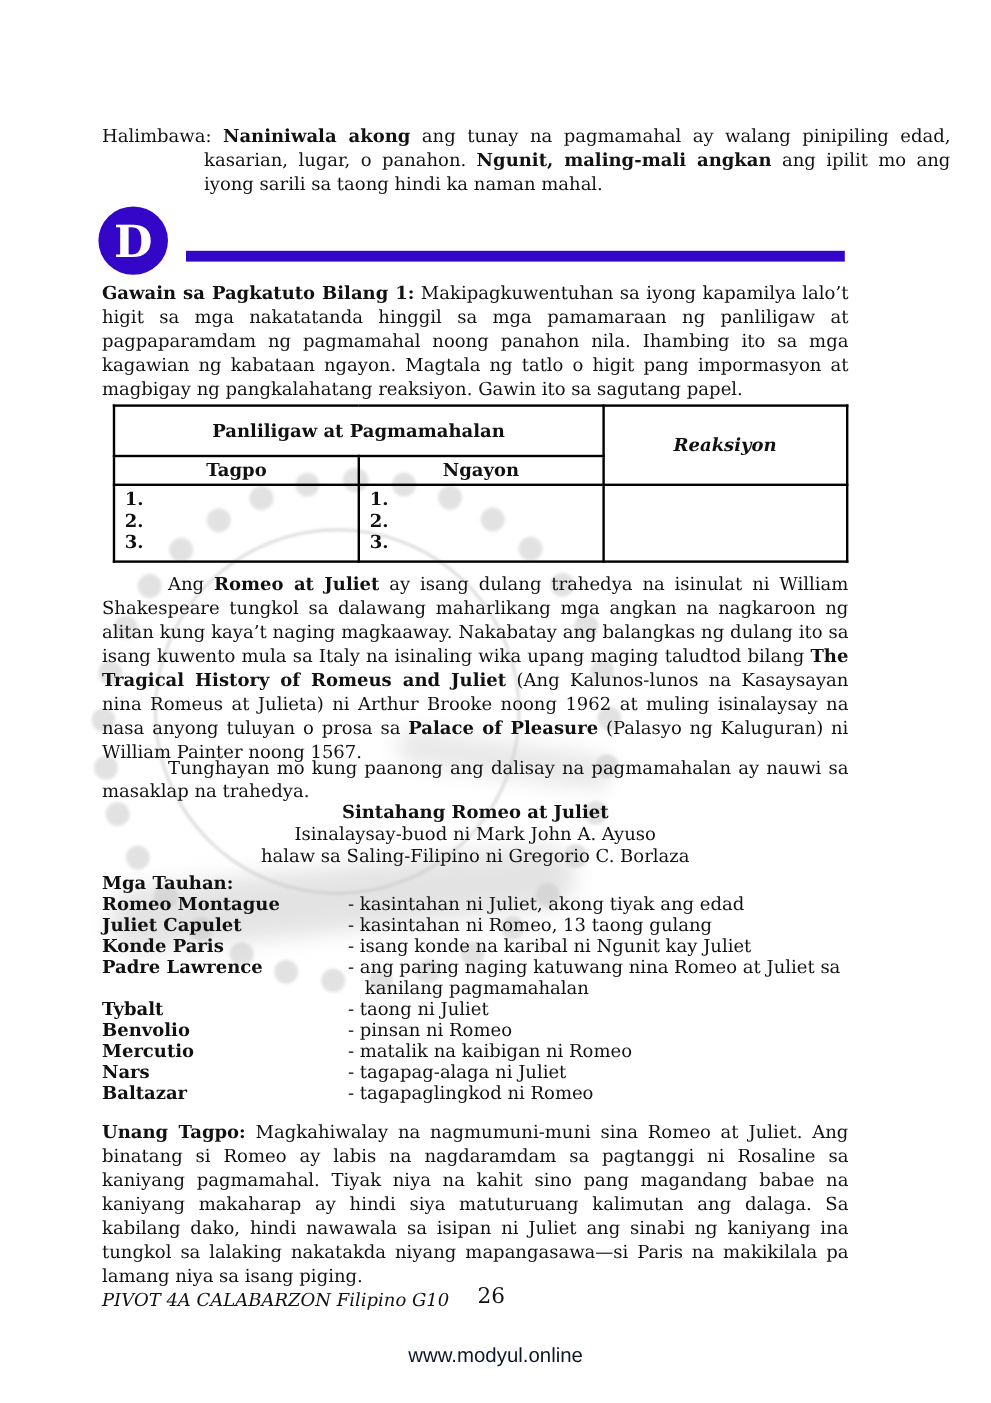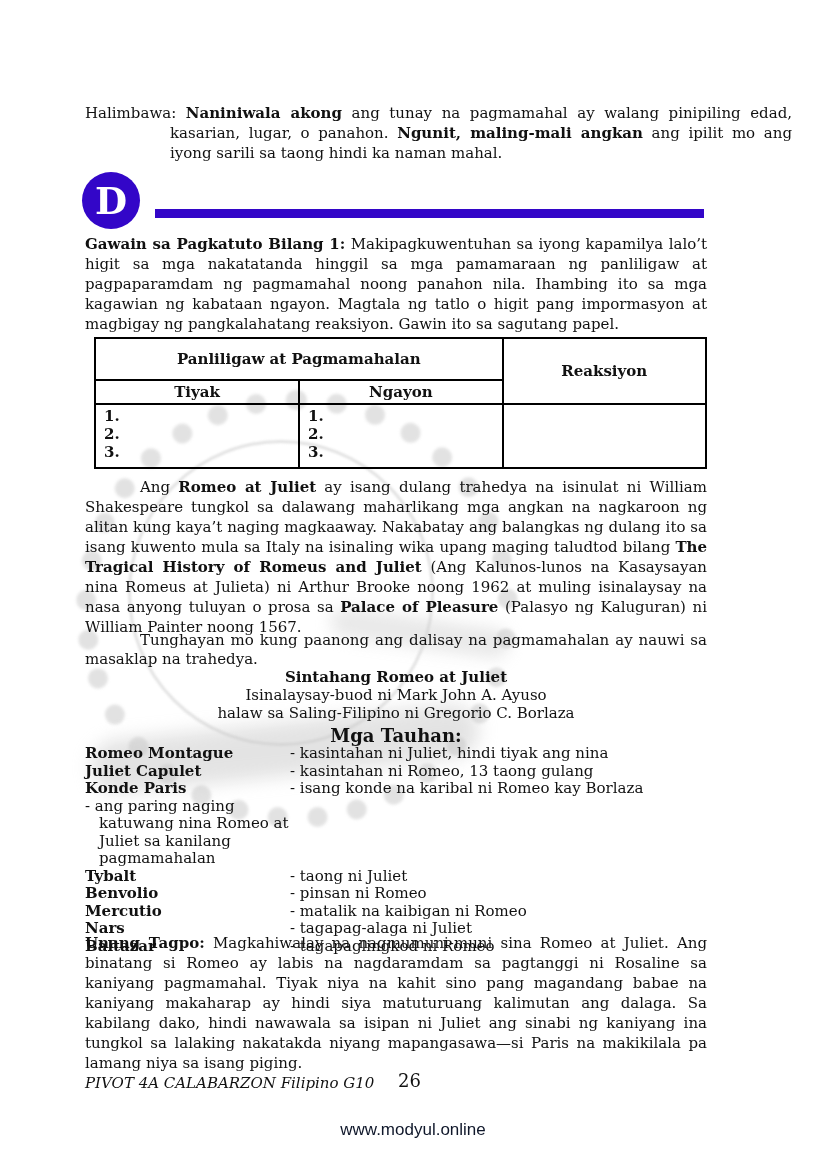--- a/index.html
+++ b/index.html
@@ -52,27 +52,27 @@
     display:flex;align-items:center;justify-content:center;
   }
   .rule{position:absolute;left:70px;top:39px;width:549px;height:9px;background:var(--accent);}
   
   table.ptable{
     position:absolute;left:9px;top:337px;width:613px;
     border-collapse:collapse;table-layout:fixed;
   }
   .ptable th,.ptable td{border:2px solid #000;font-size:15px;padding:0;}
   .ptable .h-main{height:40px;text-align:center;font-weight:bold;vertical-align:middle;}
-  .ptable .h-reak{text-align:center;font-weight:bold;vertical-align:middle;}
+  .ptable .h-reak{text-align:center;font-weight:bold;vertical-align:middle;font-style:italic;}
   .ptable .h-sub{height:22px;text-align:center;font-weight:bold;vertical-align:middle;}
   .ptable .body-cell{height:58px;vertical-align:top;padding:2px 0 2px 8px;font-weight:bold;line-height:18px;}
   
   .centerline{text-align:center;font-size:15px;line-height:19px;}
   
-  .tauhan-title{font-weight:bold;font-size:18px;line-height:18px;text-align:center;}
+  .tauhan-title{font-weight:bold;font-size:15px;line-height:18px;}
   .trow{display:grid;grid-template-columns:205px 1fr;font-size:15px;line-height:17.5px;}
   .tname{font-weight:bold;}
   .tdesc{padding-left:14px;text-indent:-14px;}
   
   .footer-left{position:absolute;left:85px;top:1074px;font-style:italic;font-size:15px;z-index:1;}
   .page-num{position:absolute;left:398px;top:1070px;font-size:18px;z-index:1;}
   .site-mark{
     position:absolute;left:0;top:1120px;width:826px;
     text-align:center;color:#0f172a;
     font-family:"Liberation Sans", sans-serif;font-size:17px;z-index:1;
@@ -106,21 +106,21 @@
           <col style="width:33.4%">
           <col style="width:33.3%">
           <col style="width:33.3%">
         </colgroup>
       <tbody>
           <tr>
         <th colspan="2" class="h-main">Panliligaw at Pagmamahalan</th>
         <th rowspan="2" class="h-reak">Reaksiyon</th>
       </tr>
       <tr>
-        <th class="h-sub">Tiyak</th>
+        <th class="h-sub">Tagpo</th>
         <th class="h-sub">Ngayon</th>
       </tr>
       <tr>
         <td class="body-cell">
           <div>1.</div>
           <div>2.</div>
           <div>3.</div>
         </td>
         <td class="body-cell">
           <div>1.</div>
@@ -137,31 +137,32 @@
     <p class="par first-indent blk" style="top:631px;line-height:19px;">Tunghayan mo kung paanong ang dalisay na pagmamahalan ay nauwi sa masaklap na trahedya.</p>
 
     <div class="blk centerline bold" style="top:668px;">Sintahang Romeo at Juliet</div>
     <div class="blk centerline" style="top:686px;">Isinalaysay-buod ni Mark John A. Ayuso</div>
     <div class="blk centerline" style="top:704px;">halaw sa Saling-Filipino ni Gregorio C. Borlaza</div>
 
     <div class="blk" style="top:727px;">
       <div class="tauhan-title">Mga Tauhan:</div>
       <div class="trow">
         <span class="tname">Romeo Montague</span>
-        <span class="tdesc">- kasintahan ni Juliet, hindi tiyak ang nina</span>
+        <span class="tdesc">- kasintahan ni Juliet, akong tiyak ang edad</span>
       </div>
       <div class="trow">
         <span class="tname">Juliet Capulet</span>
         <span class="tdesc">- kasintahan ni Romeo, 13 taong gulang</span>
       </div>
       <div class="trow">
         <span class="tname">Konde Paris</span>
-        <span class="tdesc">- isang konde na karibal ni Romeo kay Borlaza</span>
+        <span class="tdesc">- isang konde na karibal ni Ngunit kay Juliet</span>
       </div>
       <div class="trow">
+        <span class="tname">Padre Lawrence</span>
         <span class="tdesc">- ang paring naging katuwang nina Romeo at Juliet sa kanilang pagmamahalan</span>
       </div>
       <div class="trow">
         <span class="tname">Tybalt</span>
         <span class="tdesc">- taong ni Juliet</span>
       </div>
       <div class="trow">
         <span class="tname">Benvolio</span>
         <span class="tdesc">- pinsan ni Romeo</span>
       </div>

